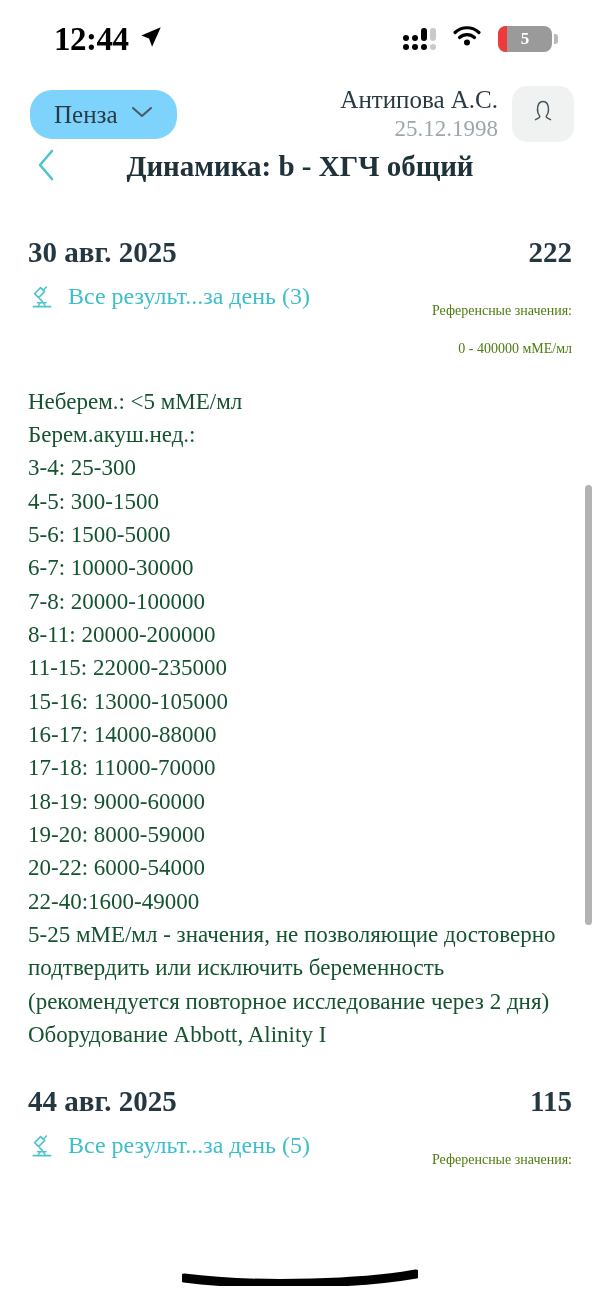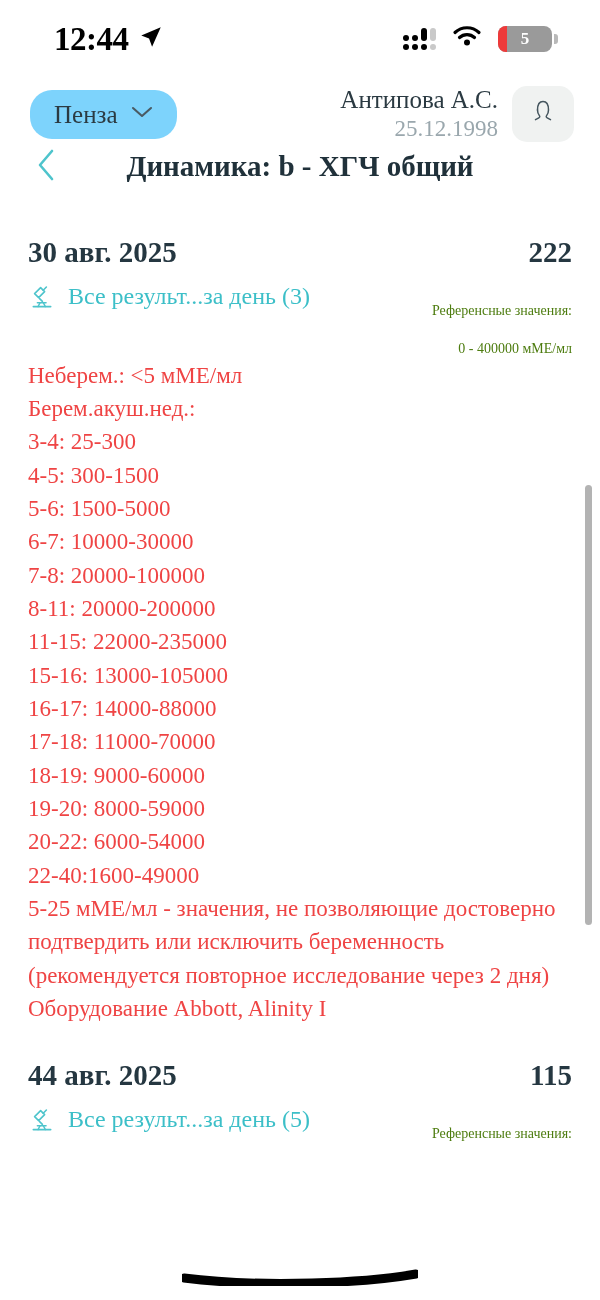--- a/index.html
+++ b/index.html
@@ -200,23 +200,24 @@
     color: #3cbfc8;
   }
   .refvals {
     text-align: right;
     font-size: 14px;
     line-height: 1.35;
     color: #4d7c0f;
     white-space: pre-line;
   }
   .rb-body {
+    margin-top: 26px;
     font-size: 23px;
     line-height: 1.45;
-    color: #ef4444;
+    color: #14532d;
     white-space: pre-line;
   }
 
   
   .scrollbar {
     position: absolute;
     right: 8px;
     top: 485px;
     width: 7px;
     height: 440px;

